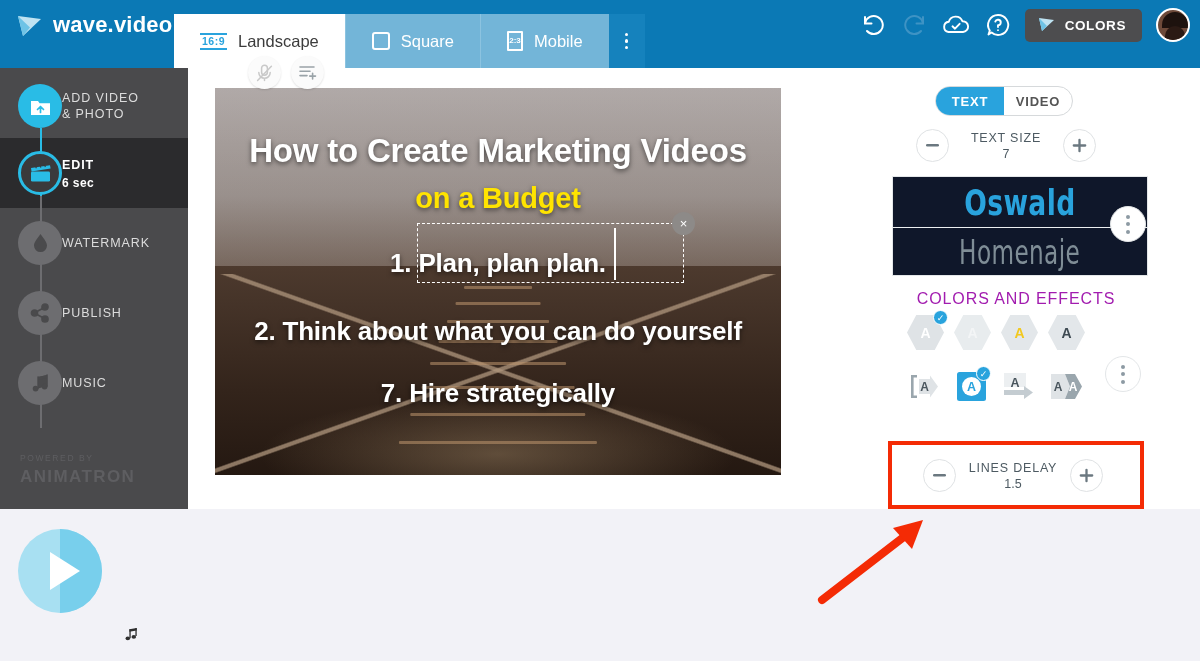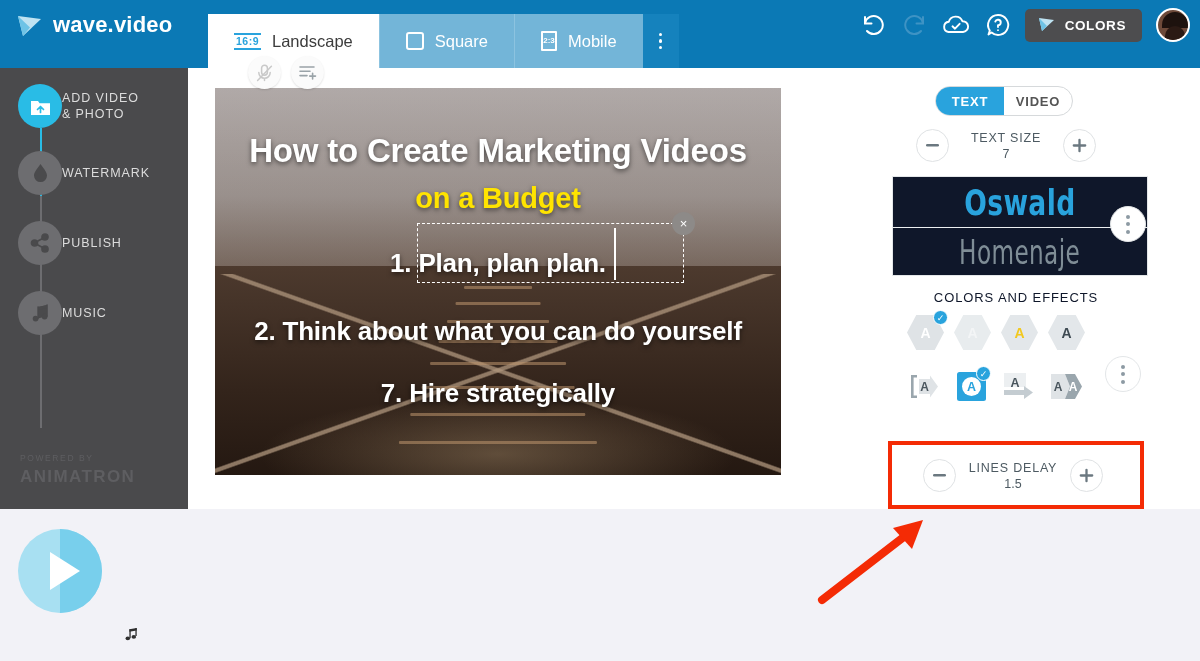--- a/index.html
+++ b/index.html
@@ -14,21 +14,21 @@
   .topbar {
     position:absolute; left:0; top:0; width:1200px; height:68px;
     background:#0b79b5;
   }
   .logo-wrap {
     position:absolute; left:14px; top:10px; display:flex; align-items:center; gap:9px;
   }
   .logo-mark { width:30px; height:30px; position:relative; }
   .logo-text { color:#fff; font-size:22px; font-weight:700; letter-spacing:.2px; }
 
-  .tabs { position:absolute; left:208px; top:14px; height:54px; display:flex; }
+  .tabs { position:absolute; left:174px; top:14px; height:54px; display:flex; }
   .tab {
     height:54px; display:flex; align-items:center; gap:11px;
     padding:0 26px; cursor:pointer;
     font-size:16.5px; color:#ffffff; background:#73b5d8;
   }
   .tab.active { background:#ffffff; color:#3c3c3c; }
   .tab + .tab { border-left:1px solid #8cc3e0; }
   .tab-ico-169 {
     color:#29a3dd; font-size:10.5px; font-weight:700; letter-spacing:.5px;
     border-top:2px solid #29a3dd; border-bottom:2px solid #29a3dd;
@@ -202,21 +202,21 @@
   }
   .kebab-circle {
     position:absolute; width:36px; height:36px; border-radius:50%;
     border:1px solid #e3e6e8; background:#fff; display:flex; flex-direction:column;
     align-items:center; justify-content:center; gap:3.5px; cursor:pointer;
   }
   .kebab-circle i { width:4px; height:4px; border-radius:50%; background:#8d9aa3; display:block; }
 
   .ce-title {
     position:absolute; left:0; top:222px; width:256px; text-align:center;
-    font-size:13px; color:#0f172a; letter-spacing:.9px;
+    font-size:16px; color:#a21caf; letter-spacing:.9px;
   }
   .ce-row { position:absolute; display:flex; gap:10px; }
   .ce-cell { position:relative; width:37px; height:37px; cursor:pointer; }
   .hexa {
     width:37px; height:37px; background:#dfe3e6;
     clip-path: polygon(25% 3%, 75% 3%, 100% 50%, 75% 97%, 25% 97%, 0% 50%);
     display:flex; align-items:center; justify-content:center;
     font-size:14px; font-weight:700; color:#fff;
   }
   .chk {
@@ -338,20 +338,33 @@
         <svg width="21" height="21" viewBox="0 0 21 21" fill="#fff">
           <path d="M1 5 h7 l1.6 2.2 H20 V19 H1 Z" fill="#fff"></path>
           <path d="M10.5 16.5 v-5 M10.5 10.5 l-3 3 M10.5 10.5 l3 3" stroke="#29bce6" stroke-width="1.7" fill="none" stroke-linecap="round"></path>
         </svg>
       </span>
       <span class="side-label">
         <span>ADD VIDEO</span><br><span>&amp; PHOTO</span>
       </span>
     </div>
 
+    <div class="side-item active">
+      <span class="side-circle ring">
+        <svg width="21" height="19" viewBox="0 0 21 19" fill="#29bce6">
+          <path d="M1 4 L20 1.2 L20.6 4.6 L1.5 7.4 Z"></path>
+          <rect x="1" y="7.6" width="19" height="10" rx="1.4"></rect>
+          <path d="M5 1 L6.4 4.2 M9.5 .4 L10.9 3.6 M14 -0.2 L15.4 3" stroke="#3a3a3c" stroke-width="1.1"></path>
+        </svg>
+      </span>
+      <span>
+        <span class="side-label">EDIT</span><br>
+        <span class="side-sub">6 sec</span>
+      </span>
+    </div>
 
     <div class="side-item">
       <span class="side-circle">
         <svg width="17" height="20" viewBox="0 0 17 20">
             <path d="M8.5 1 C12.5 6.6 15 9.4 15 12.6 A6.5 6.5 0 0 1 2 12.6 C2 9.4 4.5 6.6 8.5 1 Z" fill="#4a4a4c"></path>
           </svg>
       </span>
       <span class="side-label">WATERMARK</span>
     </div>
 

